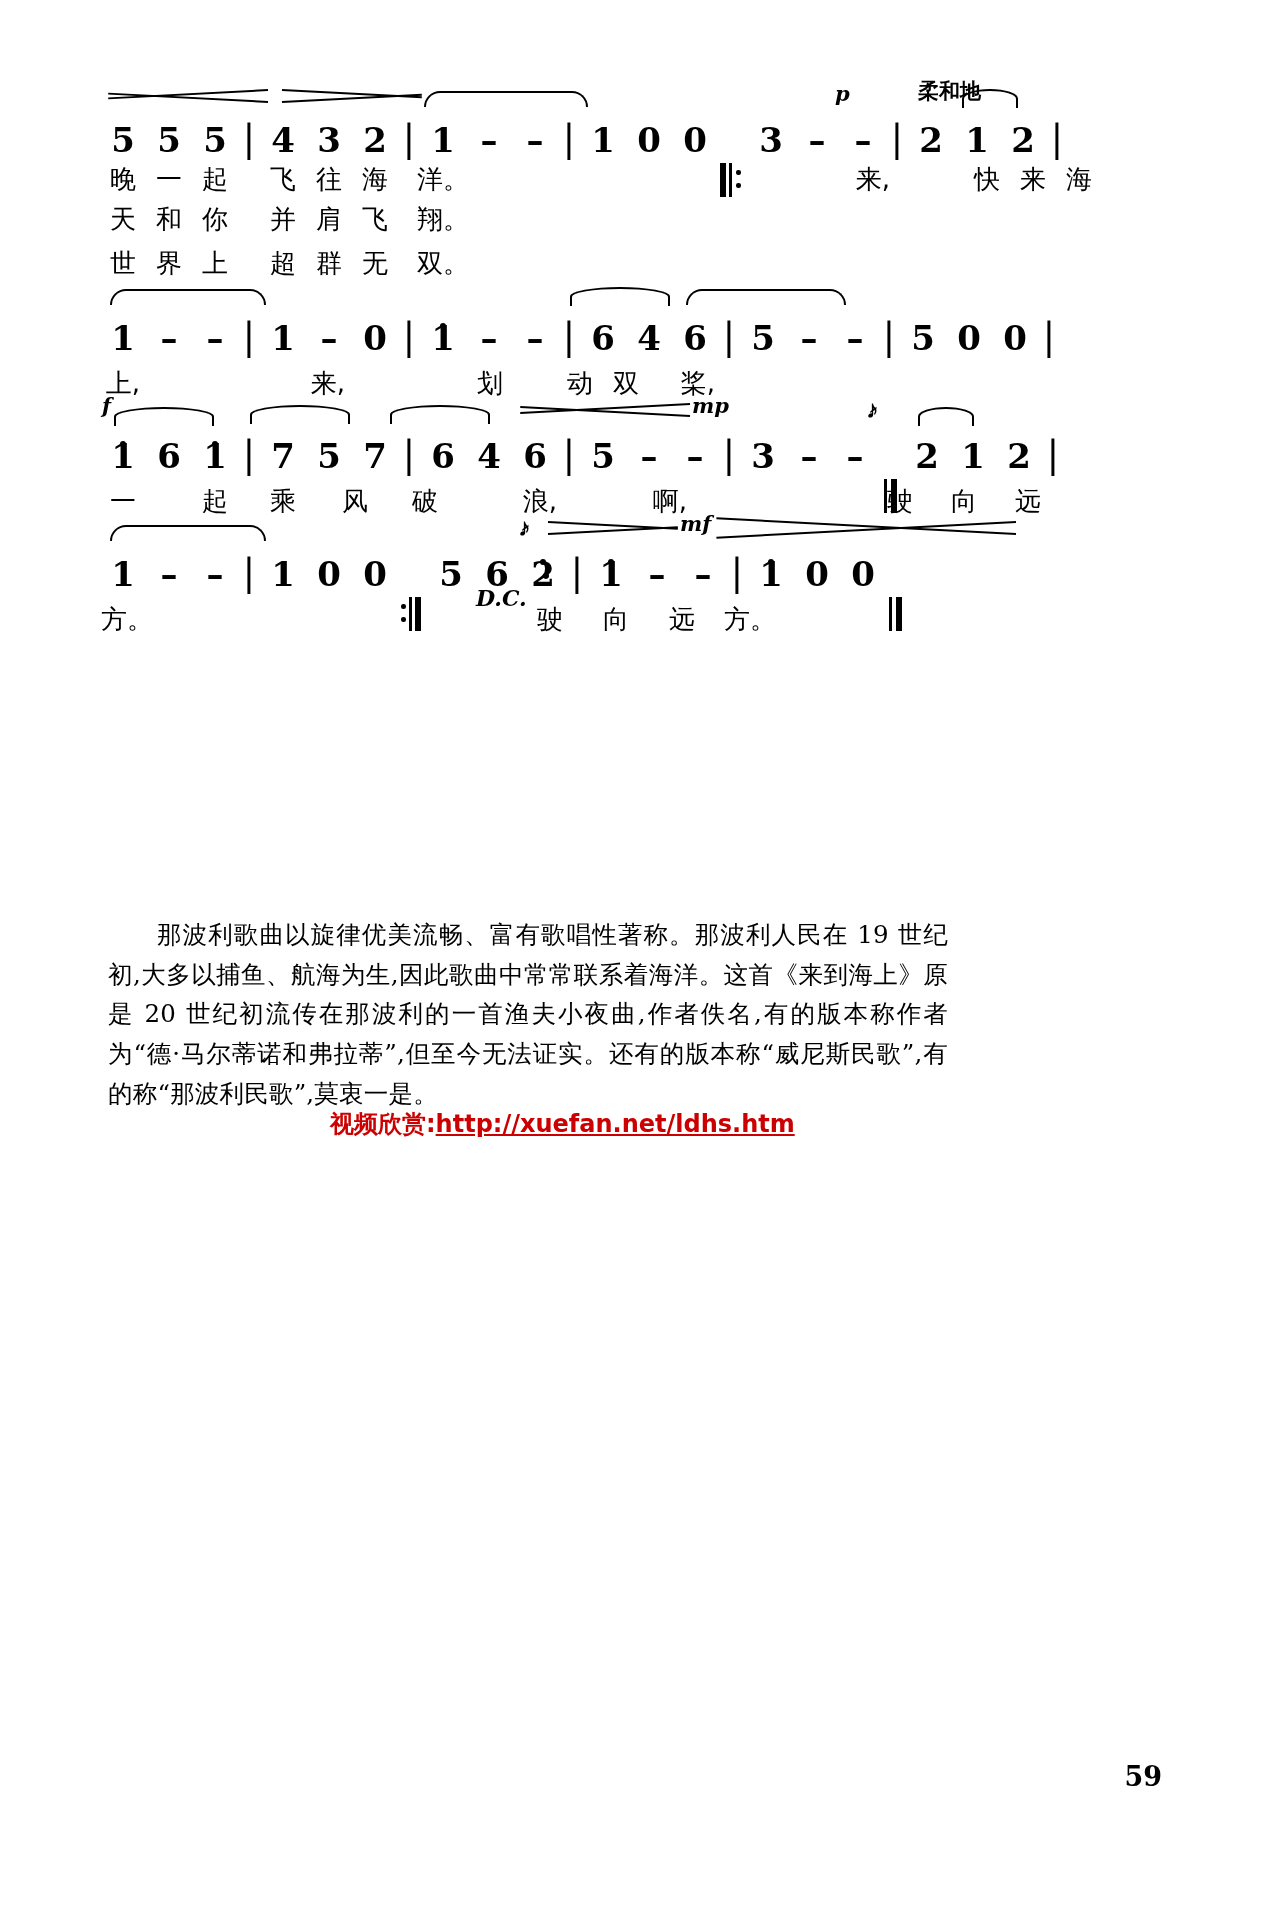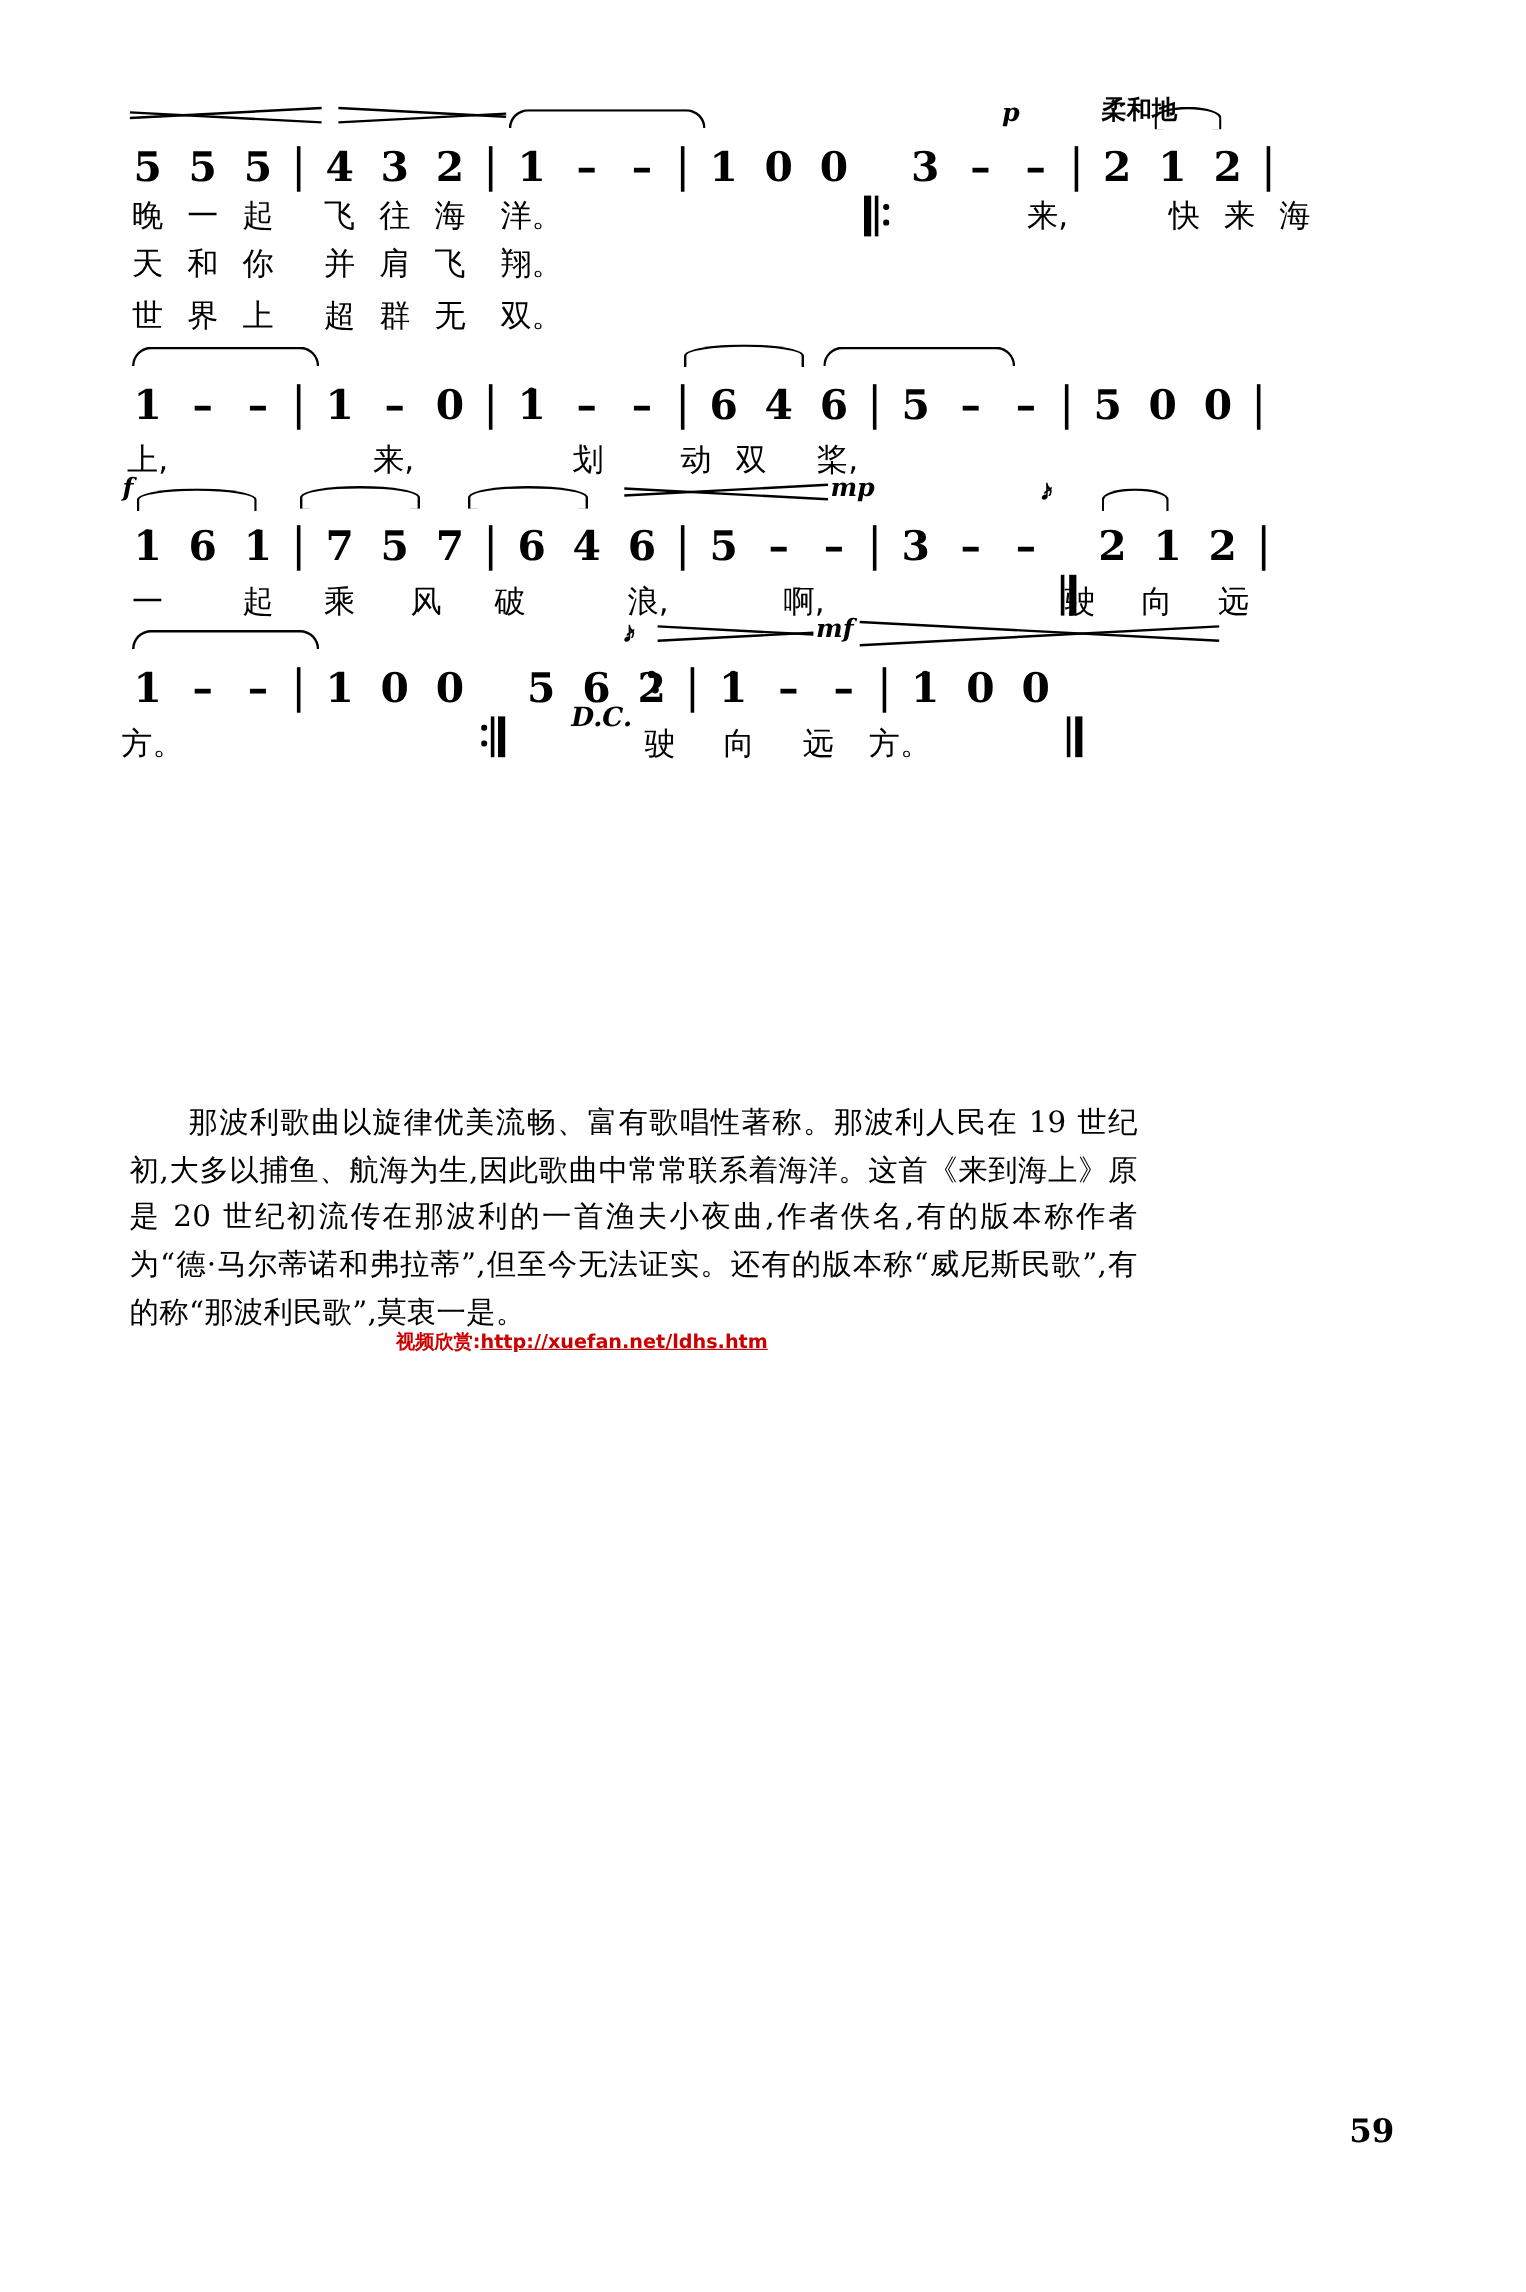--- a/index.html
+++ b/index.html
@@ -200,21 +200,21 @@
     text-align: justify;
     letter-spacing: 0.2px;
   }
   .prose p { margin: 0 0 2px 0; text-indent: 2em; }
 
   .linkline {
     position: absolute;
     left: 330px;
     top: 1108px;
     font-family: "DejaVu Sans", sans-serif;
-    font-size: 16px;
+    font-size: 24px;
     font-weight: bold;
     color: #cc0000;
   }
   .linkline .url {
     color: #cc0000;
     text-decoration: underline;
   }
   .linkline .label { color: #cc0000; }
 
   .pageno {

